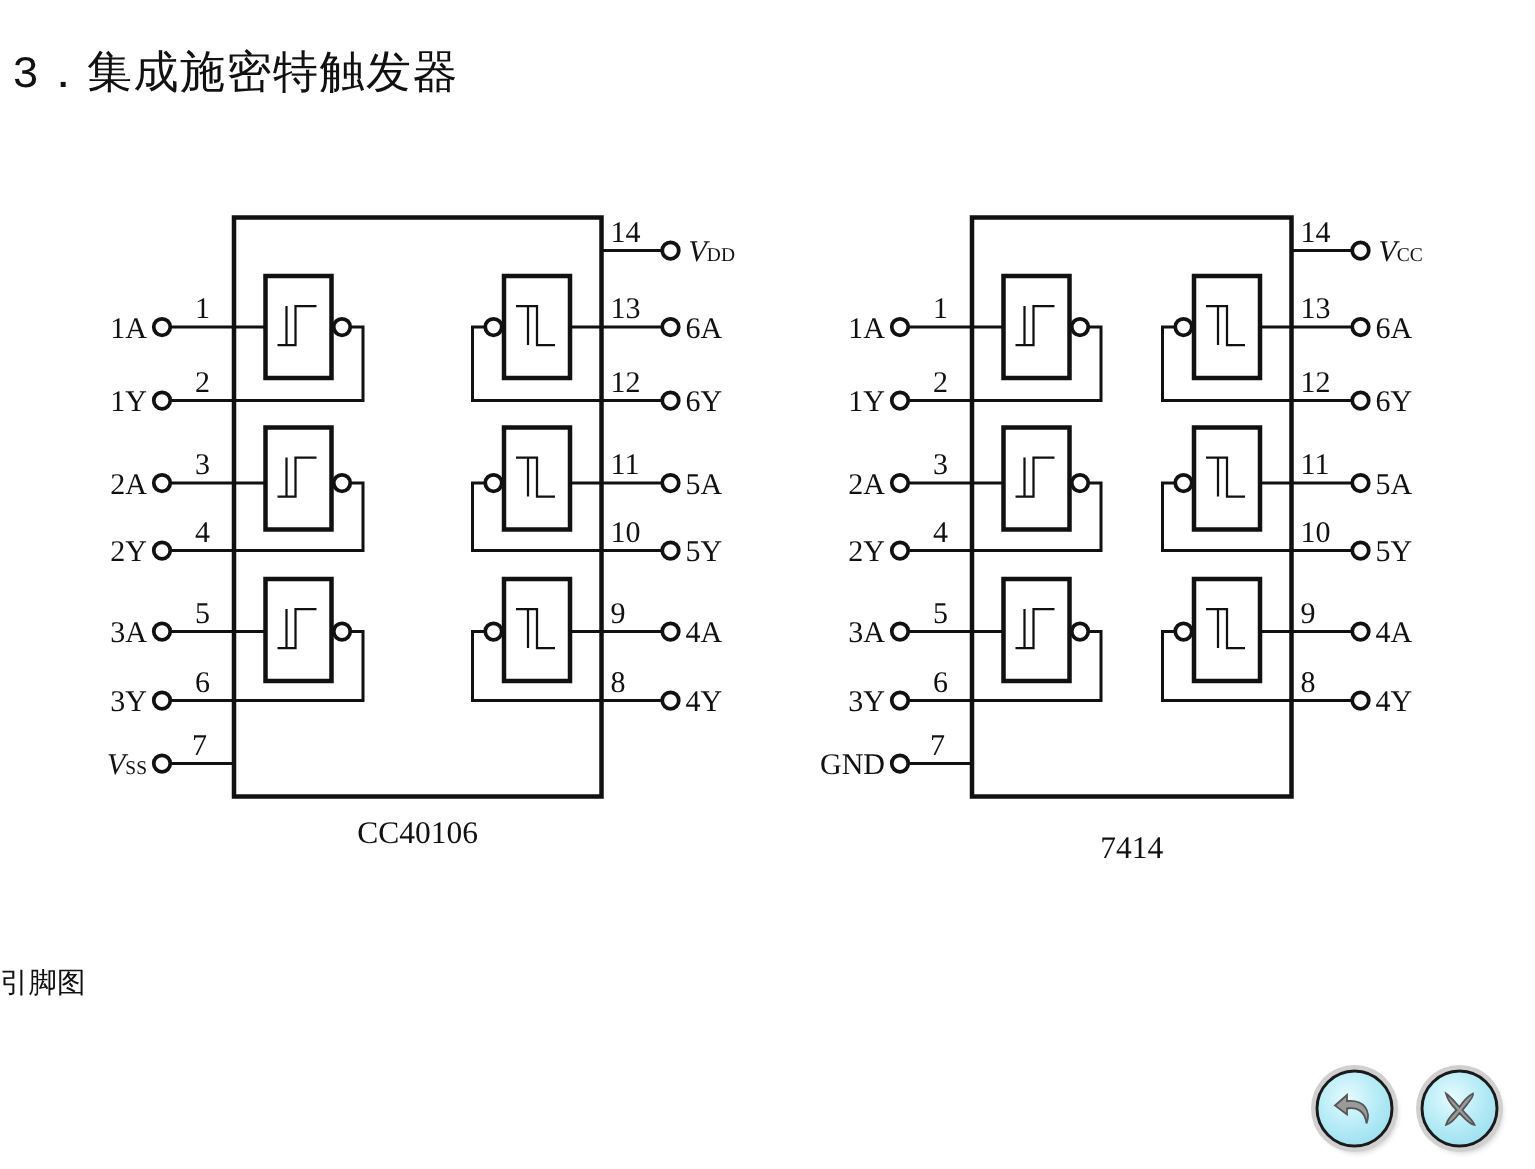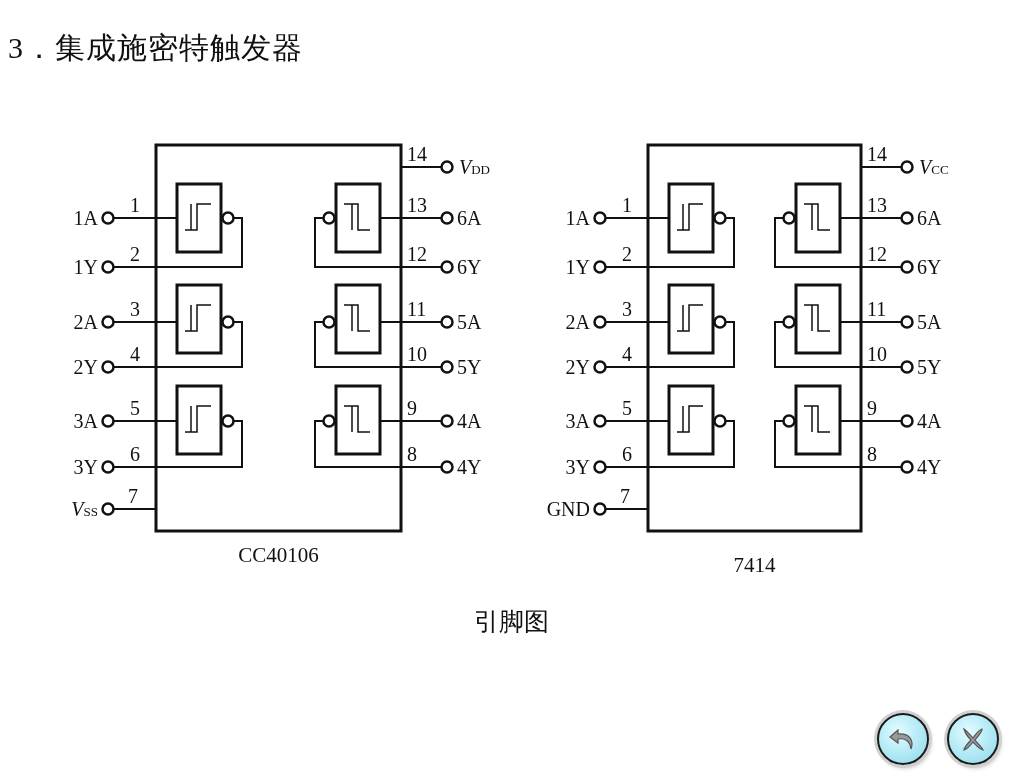--- a/index.html
+++ b/index.html
@@ -1,18 +1,18 @@
 <!DOCTYPE html>
 <html><head>
 <meta charset="utf-8">
 <style>
   html, body { margin: 0; padding: 0; background: #ffffff; }
   body { width: 1023px; height: 779px; position: relative; overflow: hidden; font-family: "DejaVu Sans", sans-serif; }
-  .title { position: absolute; left: 8px; top: 28px; font-size: 30px; color: #111; font-family: Liberation Serif, serif; letter-spacing: 1px; }
-  .caption { position: absolute; left: 0; width: 1023px; top: 605px; text-align: center; font-size: 25px; color: #111; }
+  .title { position: absolute; left: 8px; top: 28px; font-size: 30px; color: #111; font-family: Liberation Mono, monospace; letter-spacing: 1px; }
+  .caption { position: absolute; left: 0; width: 1023px; top: 642px; text-align: left; font-size: 19px; color: #111; }
   svg#diagram { position: absolute; left: 0; top: 0; }
   .nav-btn { position: absolute; top: 713px; width: 48px; height: 48px; border-radius: 50%; cursor: pointer;
              background: radial-gradient(circle at 40% 35%, #e6fbff 0%, #b8ecf7 45%, #8ed8ea 100%);
              border: 2px solid #1a1a1a; box-shadow: 0 0 0 3px #d0d0d0, 2px 3px 4px rgba(0,0,0,0.25);
              display: flex; align-items: center; justify-content: center; }
   .nav-btn svg { width: 34px; height: 34px; }
   #back-btn { left: 877px; }
   #close-btn { left: 947px; }
   .chip-text { font-family: "Liberation Serif", serif; fill: #111; }
 </style>

